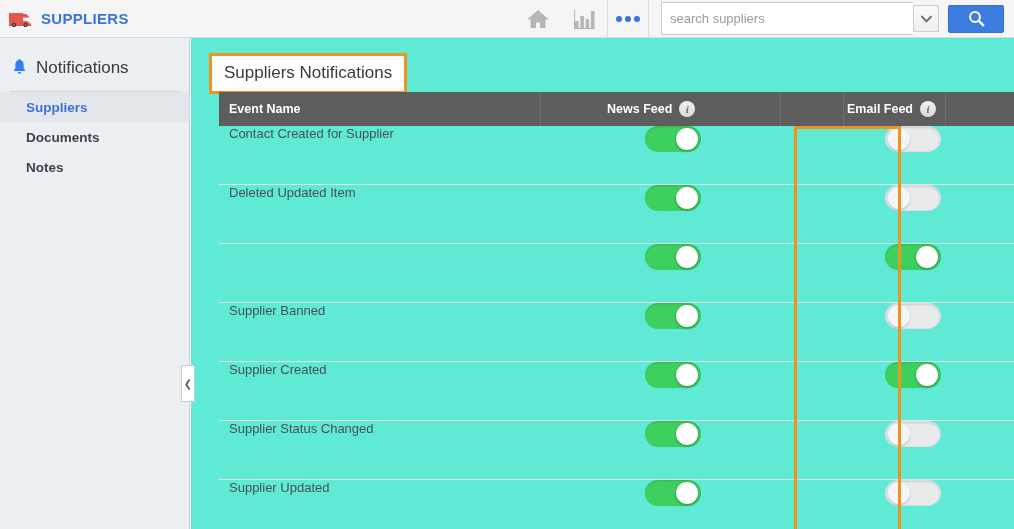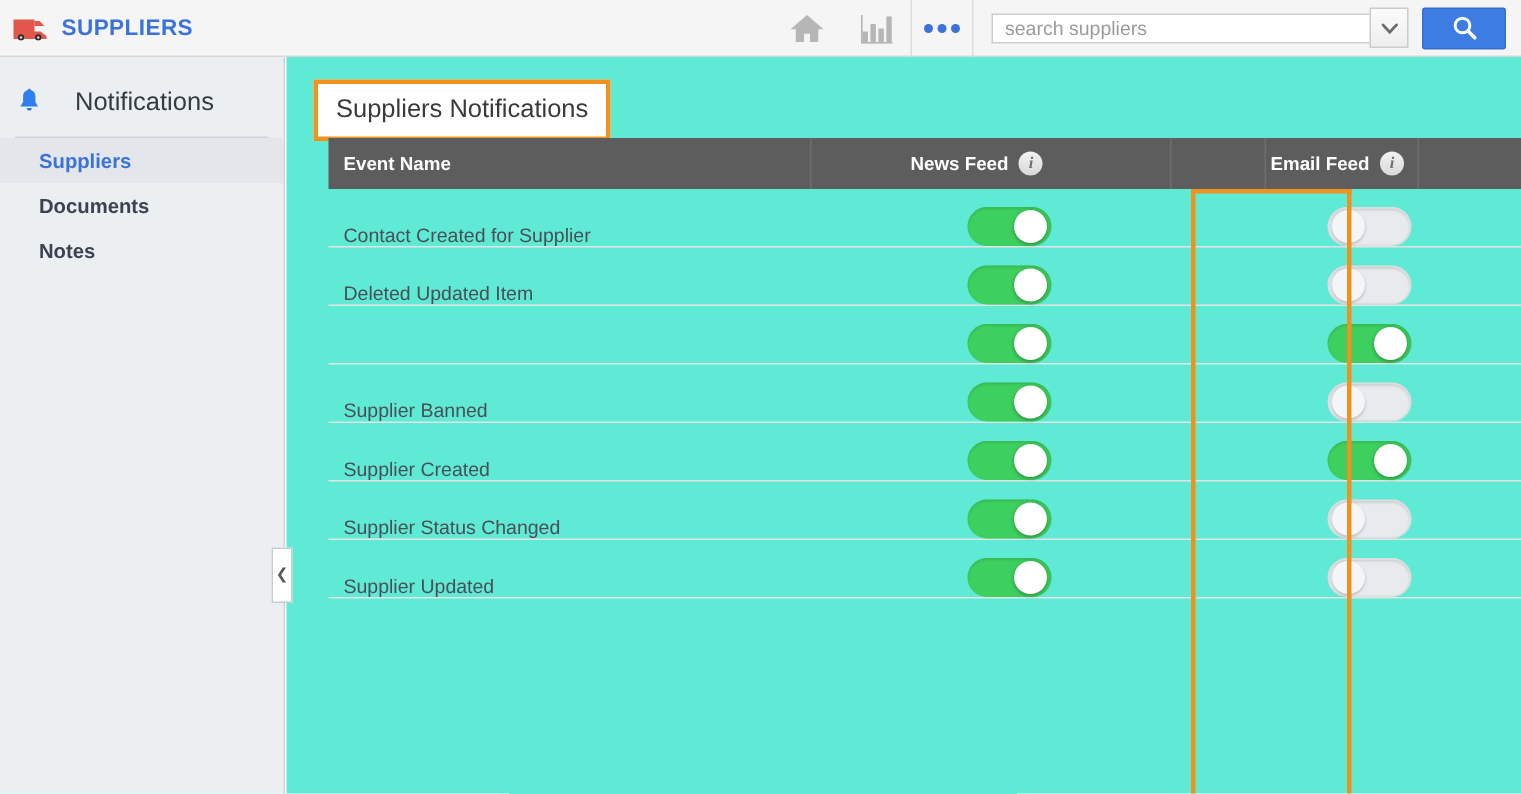--- a/index.html
+++ b/index.html
@@ -31,42 +31,42 @@
     width: 46px; height: 38px; display: flex; align-items: center; justify-content: center;
     cursor: pointer;
   }
   .tb-sep { width: 1px; height: 38px; background: #dcdcdc; }
 
   #dots-btn { width: 40px; height: 38px; display:flex; align-items:center; justify-content:center; cursor:pointer;}
   .dot { width: 6px; height: 6px; border-radius: 50%; background: #3b73d8; display:inline-block; margin: 0 1.5px;}
 
   #searchwrap { display: flex; align-items: center; margin-left: 12px; }
   #search-input {
-    width: 252px; height: 20px; border: 1px solid #cccccc; border-right: none;
+    width: 252px; height: 33px; border: 1px solid #cccccc; border-right: none;
     background: #fff; padding: 0 8px; font-size: 13px; color: #444;
     font-family: "Liberation Sans", sans-serif; outline: none;
   }
   #search-input::placeholder { color: #9b9b9b; }
   #search-drop {
     width: 26px; height: 27px; border: 1px solid #cccccc;
     background: linear-gradient(#fbfbfb,#eeeeee);
     display:flex; align-items:center; justify-content:center; cursor:pointer;
   }
   #search-btn {
     width: 56px; height: 28px; margin-left: 9px; margin-right: 10px;
     background: #3d7ce0; border: 1px solid #356fc9; border-radius: 2px;
     display:flex; align-items:center; justify-content:center; cursor:pointer;
   }
 
   
   #sidebar {
     position: absolute; left: 0; top: 38px; width: 190px; height: 491px;
     background: #eceff2; border-right: 1px solid #cfd4d9;
   }
-  #sb-head { display: flex; align-items: center; gap: 23px; padding: 20px 0 0 12px; }
+  #sb-head { display: flex; align-items: center; gap: 9px; padding: 20px 0 0 12px; }
   #sb-head .label { font-size: 17px; color: #333b44; }
   .bell-ico { width: 15px; height: 18px; position: relative; display:block; }
 
   #sb-divider { height: 1px; background: #cfd4d9; margin: 13px 10px 0 10px; }
 
   .sb-item {
     height: 30px; display: flex; align-items: center;
     padding-left: 26px; font-size: 13.5px; font-weight: bold; color: #3b4350;
     cursor: pointer;
   }
@@ -105,21 +105,21 @@
   .info-ico {
     width: 16px; height: 16px; border-radius: 50%;
     background: linear-gradient(#f2f2f2,#d9d9d9);
     color: #6f6f6f; font-size: 11px; font-weight: bold; font-style: italic;
     display: inline-flex; align-items: center; justify-content: center;
     margin-left: 7px; cursor: pointer;
     font-family: "Liberation Serif", serif;
   }
 
   .trow {
-    height: 39px; display: flex; align-items: flex-end;
+    height: 59px; display: flex; align-items: flex-start;
     border-bottom: 1px solid #e4e4e4; position: relative;
   }
   .cell-event { width: 320px; padding-left: 10px; font-size: 13px; color: #4a4f57; }
   .cell-news  { position: absolute; left: 404px; width: 100px; display:flex; justify-content:center; }
   .cell-email { position: absolute; left: 644px; width: 100px; display:flex; justify-content:center; }
 
   
   .toggle {
     width: 56px; height: 26px; border-radius: 13px; position: relative; cursor: pointer;
     box-shadow: inset 0 1px 2px rgba(0,0,0,.14);

